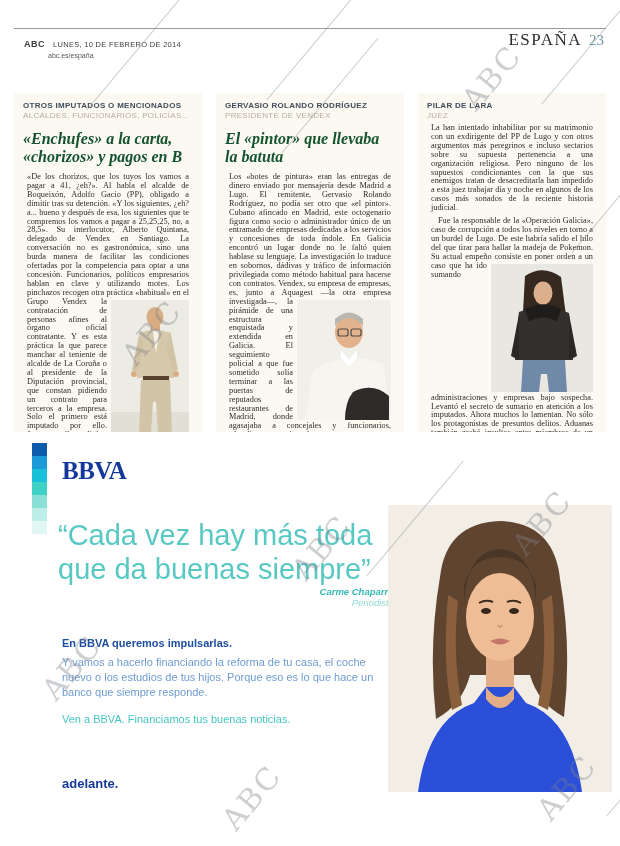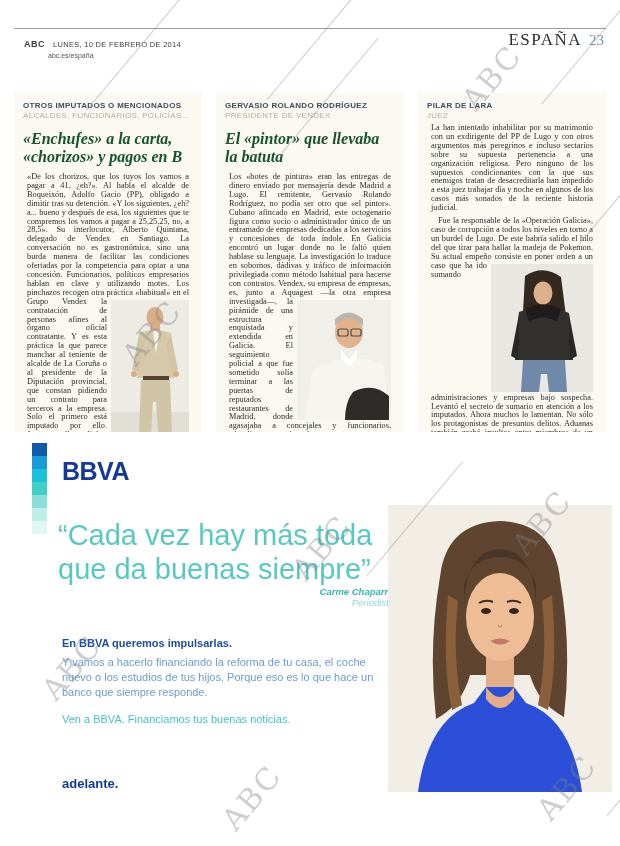--- a/index.html
+++ b/index.html
@@ -28,21 +28,21 @@
   .body-p.indent { text-indent:7px; }
   .ph { float:right; margin:2px 0 2px 4px; }
   .ph svg { display:block; }
   .caption { font-size:7.5px; font-weight:bold; color:#222; text-align:right; margin-top:18px; padding-right:2px; }
 
   
   .ad { position:absolute; left:14px; top:436px; width:592px; height:364px; background:#ffffff; }
   .bar { position:absolute; left:18px; top:7px; width:15px; }
   .bar div { width:15px; height:13px; }
   .bbva-logo { position:absolute; left:48px; top:21px; font-weight:bold; font-size:25px;
-               letter-spacing:-.5px; color:#15399b; }
+               letter-spacing:-.5px; color:#15399b;font-family:Liberation Serif, serif; }
   .quote { position:absolute; left:44px; top:82px; font-size:29px; line-height:34px; color:#58c8c3; }
   .attr { position:absolute; left:150px; top:150px; width:230px; text-align:right; }
   .attr-name { font-size:9.5px; font-weight:bold; font-style:italic; color:#38b8b2; }
   .attr-role { font-size:9.5px; font-style:italic; color:#8edbd6; }
   .lead { position:absolute; left:48px; top:201px; font-size:11px; font-weight:bold; color:#1d4fa0; }
   .ad-body { position:absolute; left:48px; top:219px; width:332px; font-size:11px;
              line-height:15px; color:#6f9bd2; }
   .cta { position:absolute; left:48px; top:277px; font-size:11px; color:#45c6bf; }
   .adelante { position:absolute; left:48px; top:340px; font-size:13px; font-weight:bold; color:#15399b; }
   .woman { position:absolute; left:374px; top:69px; width:224px; height:287px; }

